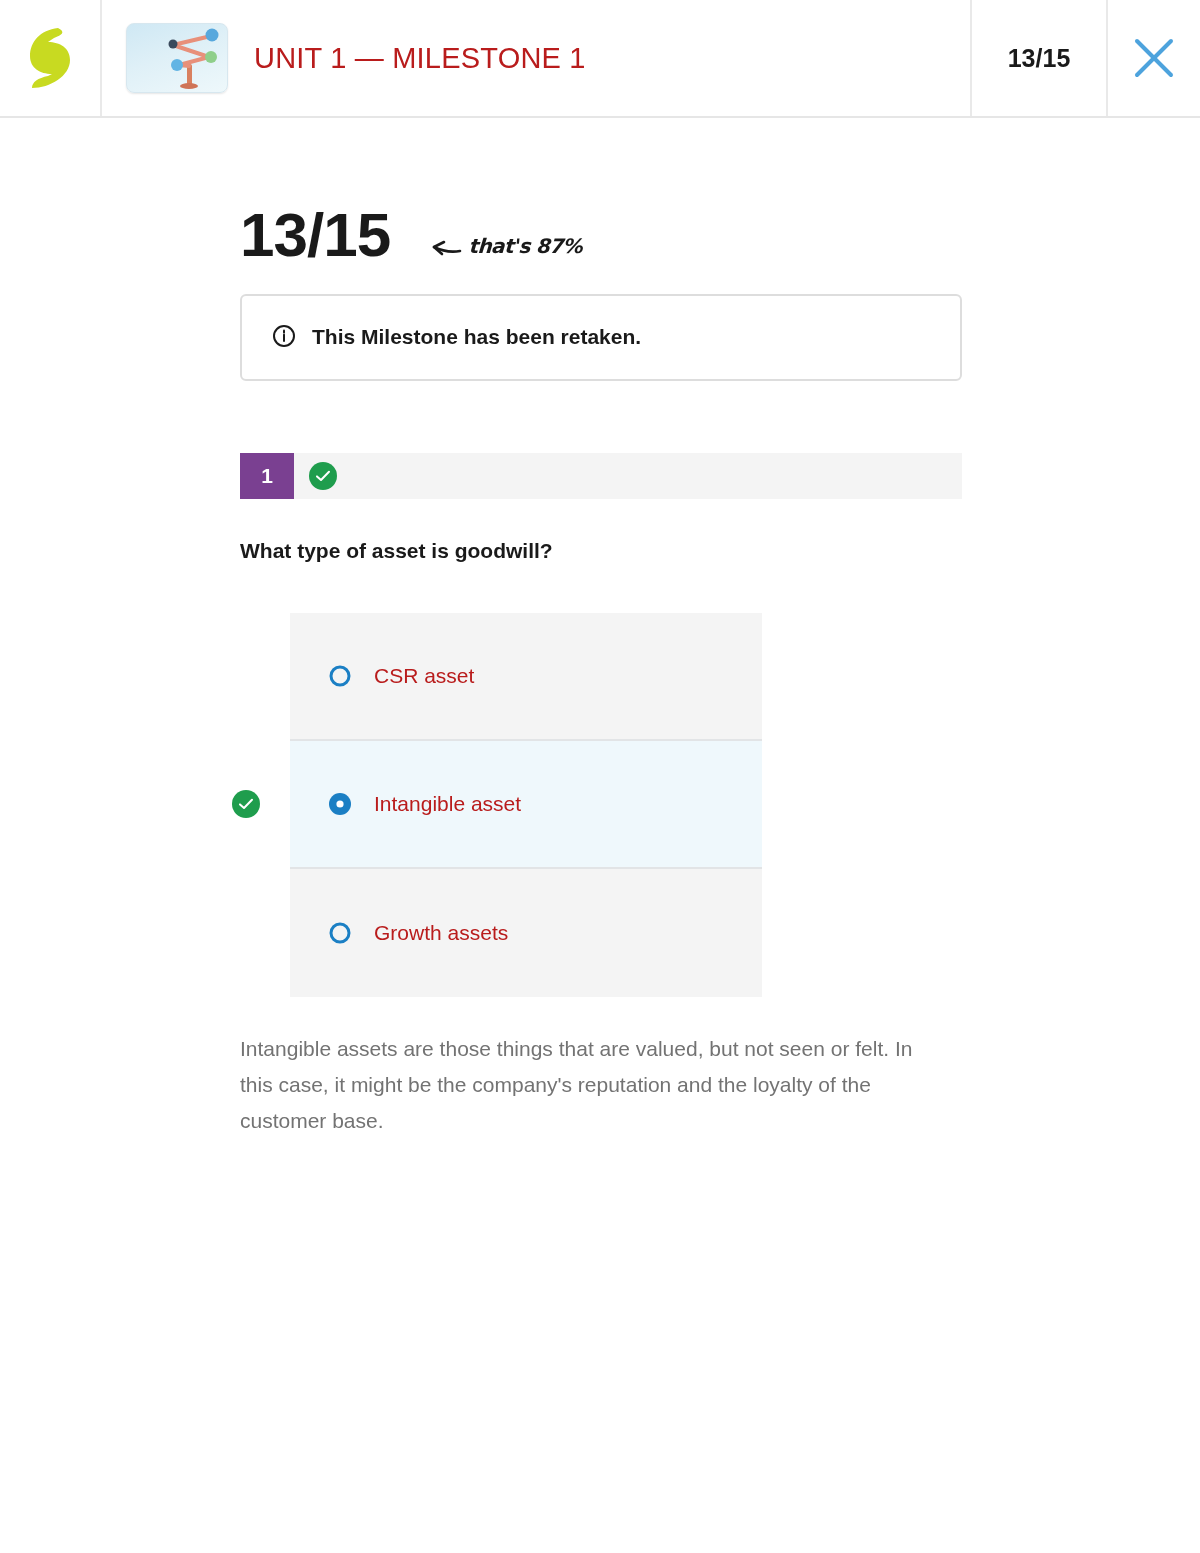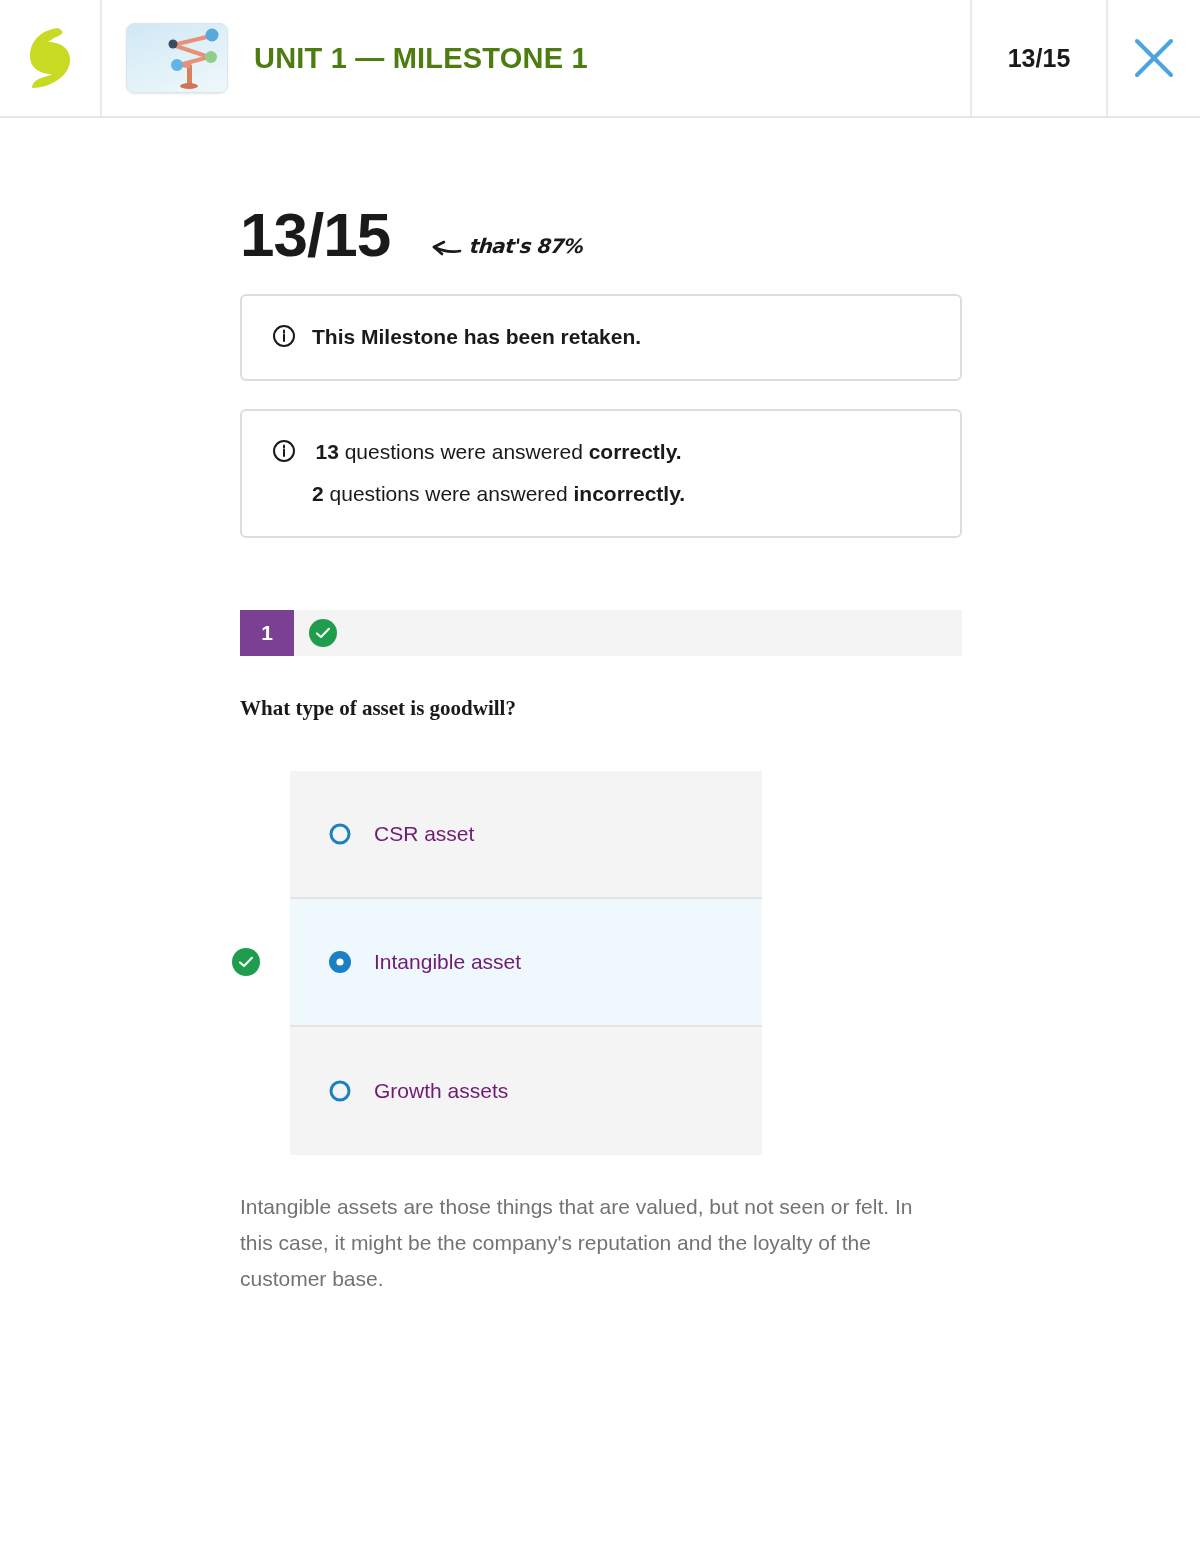--- a/index.html
+++ b/index.html
@@ -50,25 +50,25 @@
     border-radius: 8px;
     background: linear-gradient(160deg, #cfe8f4 0%, #dff0f7 45%, #eef8fb 100%);
     border: 1px solid #d7e7ef;
     box-shadow: 0 1px 2px rgba(0,0,0,0.10);
     flex: none;
     position: relative;
     overflow: hidden;
   }
   .unit-title {
     font-size: 29px;
-    font-weight: bold;
+    font-weight: normal;
     letter-spacing: 0.2px;
     margin-left: 26px;
     white-space: nowrap;
-    color: #4d7c0f;
+    color: #b91c1c;
   }
   .score-cell {
     width: 134px;
     flex: none;
     display: flex;
     align-items: center;
     justify-content: center;
     border-left: 2px solid #e9e9e9;
     font-size: 25px;
     font-weight: bold;
@@ -196,21 +196,20 @@
   .check-badge {
     width: 28px;
     height: 28px;
     display: block;
   }
   .q-text {
     margin-top: 40px;
     font-size: 21px;
     font-weight: bold;
     color: #1a1a1a;
-    font-family: Liberation Serif, serif;
   }
 
   
   .options-wrap {
     position: relative;
     margin-top: 50px;
     margin-left: 50px;
     width: 472px;
   }
   .option {
@@ -228,21 +227,21 @@
   }
   .radio {
     width: 24px;
     height: 24px;
     margin-left: 38px;
     flex: none;
   }
   .opt-label {
     margin-left: 22px;
     font-size: 21px;
-    color: #701a75;
+    color: #b91c1c;
   }
   .opt-correct-badge {
     position: absolute;
     left: -58px;
     top: 50%;
     transform: translateY(-50%);
     width: 28px;
     height: 28px;
   }
 
@@ -327,37 +326,20 @@
           <circle cx="12" cy="12" r="10" fill="none" stroke="#1a1a1a" stroke-width="2"></circle>
           <line x1="12" y1="6.6" x2="12" y2="8.4" stroke="#1a1a1a" stroke-width="2" stroke-linecap="round"></line>
           <line x1="12" y1="10.6" x2="12" y2="17" stroke="#1a1a1a" stroke-width="2" stroke-linecap="round"></line>
         </svg>
         <div class="notice-body">
           <div class="line">This Milestone has been retaken.</div>
         </div>
       </div>
     </div>
 
-    <div class="notice notice-2">
-      <div class="notice-inner">
-        <svg class="info-ico" viewBox="0 0 24 24" aria-hidden="true">
-          <circle cx="12" cy="12" r="10" fill="none" stroke="#1a1a1a" stroke-width="2"></circle>
-          <line x1="12" y1="6.6" x2="12" y2="8.4" stroke="#1a1a1a" stroke-width="2" stroke-linecap="round"></line>
-          <line x1="12" y1="10.6" x2="12" y2="17" stroke="#1a1a1a" stroke-width="2" stroke-linecap="round"></line>
-        </svg>
-        <div class="notice-body">
-          <div class="line">
-            <b>13</b><span> questions were answered </span><b>correctly.</b>
-          </div>
-          <div class="line">
-            <b>2</b><span> questions were answered </span><b>incorrectly.</b>
-          </div>
-        </div>
-      </div>
-    </div>
 
     <div class="q-bar">
       <div class="q-num">1</div>
       <span class="q-status">
         <svg class="check-badge" viewBox="0 0 28 28" aria-hidden="true">
           <circle cx="14" cy="14" r="14" fill="#1f9d4d"></circle>
           <path d="M8 14.4 L12 18 L20 9.8" stroke="#ffffff" stroke-width="2" fill="none" stroke-linecap="round" stroke-linejoin="round"></path>
         </svg>
       </span>
     </div>

